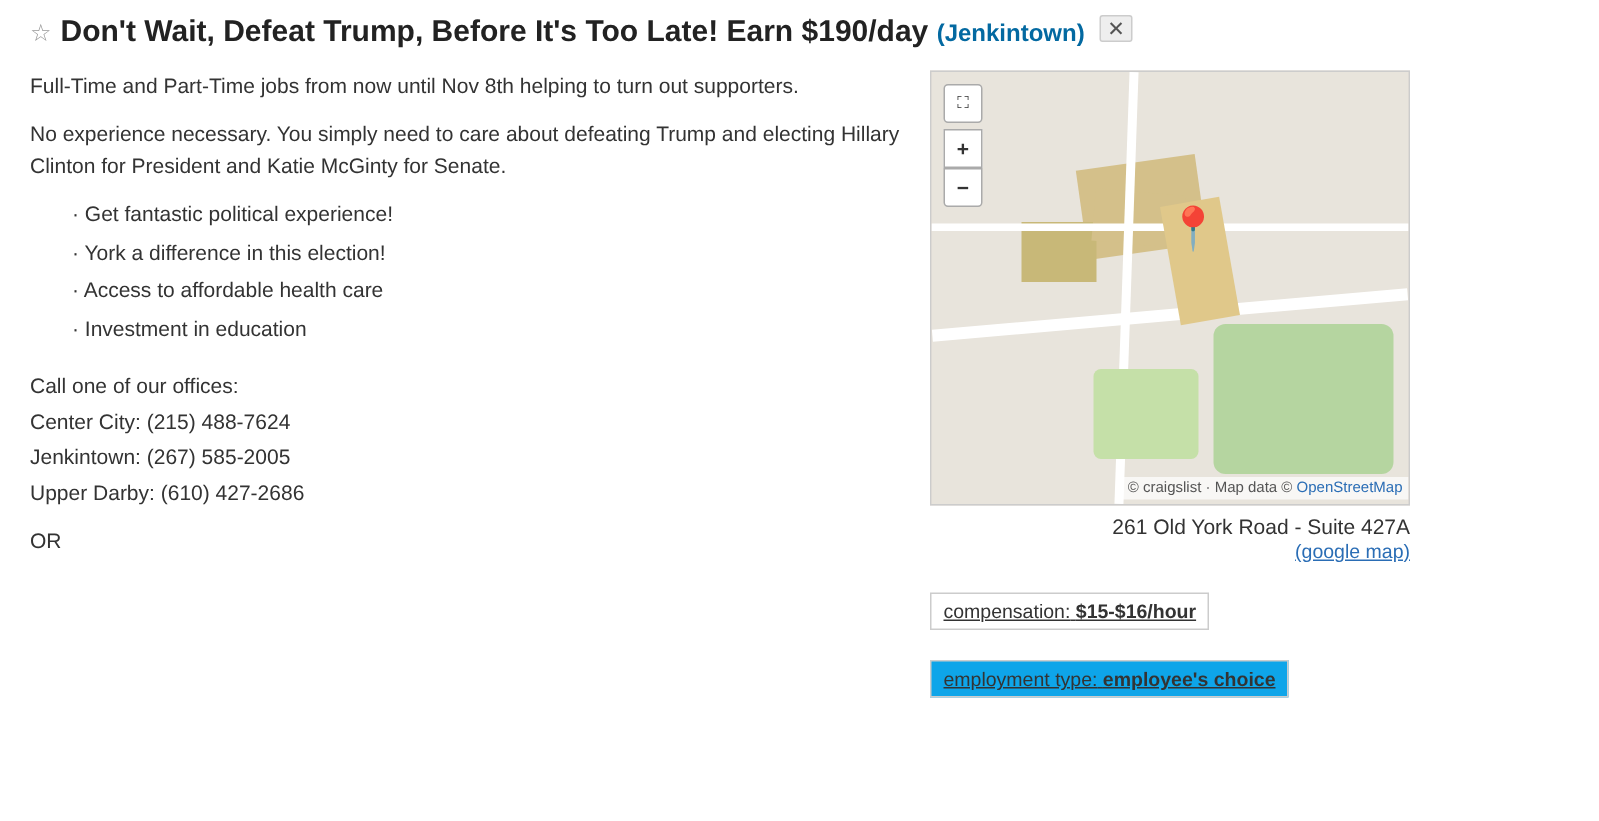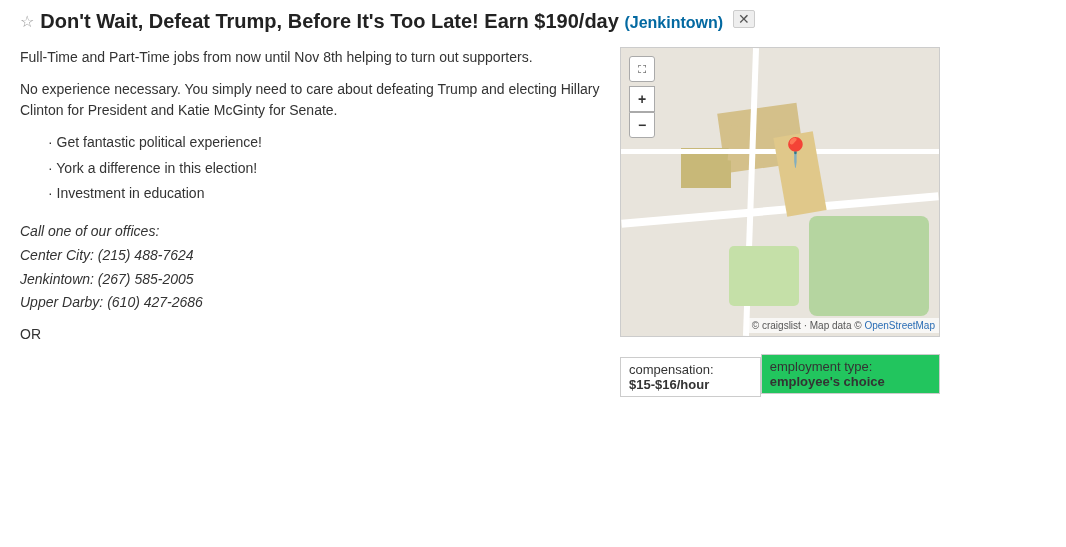--- a/index.html
+++ b/index.html
@@ -62,21 +62,20 @@
     }
     .section-header {
       margin-top: 12px;
       margin-bottom: 6px;
     }
     .contact-section {
       margin-top: 16px;
     }
     .contact-section p {
       margin-bottom: 2px;
-      font-style: italic;
     }
     .or-line {
       margin-top: 10px;
       font-size: 14px;
     }
     
     .map-area {
       width: 320px;
       flex-shrink: 0;
     }
@@ -261,52 +260,54 @@
       font-size: 13px;
       background: #fff;
     }
     .comp-box strong {
       font-weight: bold;
     }
     .emp-box {
       display: inline-block;
       border: 1px solid #ccc;
       padding: 4px 8px;
-      margin-top: 4px;
+      margin-top: 20px;
       font-size: 13px;
-      background: #22c55e;
+      background: #0ea5e9;
     }
     .emp-box strong {
       font-weight: bold;
     }
     .info-boxes {
       margin-top: 10px;
       display: flex;
-      flex-direction: row;
-      align-items: center;
+      flex-direction: column;
+      align-items: flex-start;
+      text-decoration: underline;
     }
   </style>
 </head>
 <body>
 
 <div class="title-bar">
   <span class="star-icon">☆</span>
   <span class="title-text">
     <span>Don't Wait, Defeat Trump, Before It's Too Late! Earn $190/day</span>
     <span class="title-location">(Jenkintown)</span>
   </span>
   <span class="close-btn">✕</span>
 </div>
 
 <div class="main-layout">
   <div class="content-area">
     <p>Full-Time and Part-Time jobs from now until Nov 8th helping to turn out supporters.</p>
     <p>No experience necessary. You simply need to care about defeating Trump and electing Hillary Clinton for President and Katie McGinty for Senate.</p>
     <p class="bullet-item">· Get fantastic political experience!</p>
     <p class="bullet-item">· York a difference in this election!</p>
+    <p class="bullet-item">· Access to affordable health care</p>
     <p class="bullet-item">· Investment in education</p>
 
     <div class="contact-section">
       <p>Call one of our offices:</p>
       <p>Center City: (215) 488-7624</p>
       <p>Jenkintown: (267) 585-2005</p>
       <p>Upper Darby: (610) 427-2686</p>
     </div>
 
     <p class="or-line">OR</p>
@@ -329,20 +330,24 @@
         <div class="map-controls">
           <div class="map-expand-btn">⛶</div>
           <div class="map-ctrl-btn">+</div>
           <div class="map-ctrl-btn">−</div>
         </div>
         <div class="map-attribution">
           <span>© craigslist · Map data © </span><a href="#">OpenStreetMap</a>
         </div>
       </div>
     </div>
+    <div class="map-address">
+      <div>261 Old York Road - Suite 427A</div>
+      <a href="#">(google map)</a>
+    </div>
     <div class="info-boxes">
       <div class="comp-box">
         <span>compensation:</span>
         <strong>$15-$16/hour</strong>
       </div>
       <div class="emp-box">
         <span>employment type:</span>
         <strong>employee's choice</strong>
       </div>
     </div>

